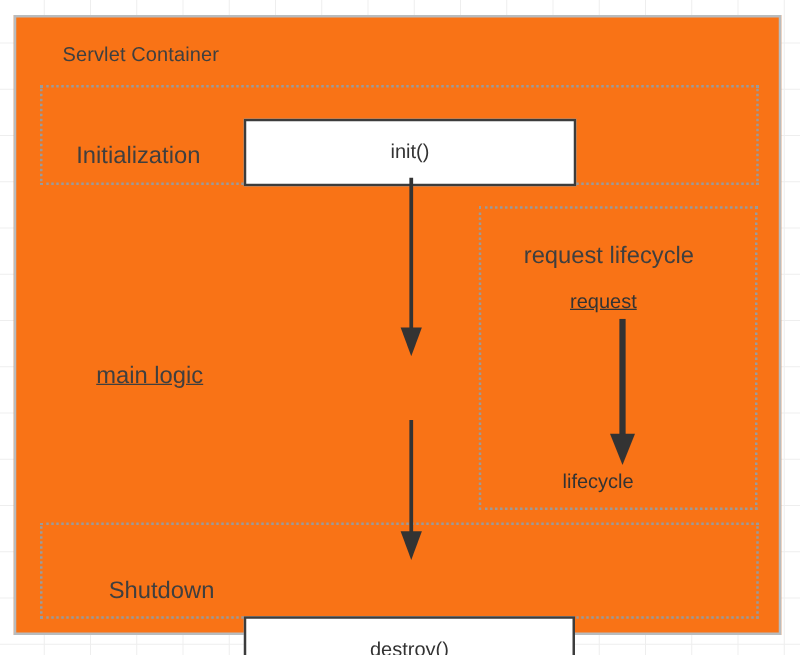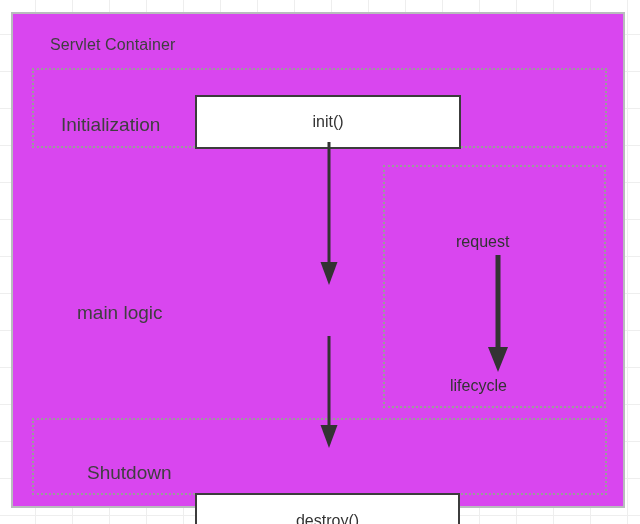--- a/index.html
+++ b/index.html
@@ -30,21 +30,21 @@
     z-index: 0;
   }
 
   
   #servlet-container {
     position: absolute;
     left: 11px;  top: 12px;
     width: 614px; height: 496px;
     box-sizing: border-box;
     border: 2px solid #b9bcbe;
-    background: #d946ef;
+    background: #f97316;
     z-index: 1;
   }
 
   #container-title {
     position: absolute;
     left: 37px; top: 22px;
     font-size: 16px;
     letter-spacing: .1px;
     color: #3f3f3f;
     white-space: nowrap;
@@ -61,21 +61,21 @@
   #section-shutdown       { left: 19px; top: 404px; width: 575px; height: 77px; }
   #section-request-lifecycle { left: 370px; top: 151px; width: 223px; height: 243px; }
 
   .section-label {
     position: absolute;
     font-size: 19px;
     color: #3f3f3f;
     white-space: nowrap;
   }
   #label-initialization { left: 48px;  top: 100px; }
-  #label-main-logic     { left: 64px;  top: 288px; }
+  #label-main-logic     { left: 64px;  top: 276px; text-decoration: underline; }
   #label-shutdown       { left: 74px;  top: 448px; }
   #label-request-lifecycle { left: 406px; top: 180px; }
 
   
   .method-box {
     position: absolute;
     box-sizing: border-box;
     border: 2.5px solid #3c3c3c;
     background: #ffffff;
     display: flex;
@@ -96,41 +96,42 @@
   #arrow-request-response   { left: 468px; top: 241px; z-index: 6; }
 
   
   .flow-label {
     position: absolute;
     font-size: 16px;
     color: #333333;
     white-space: nowrap;
     z-index: 6;
   }
-  #label-request  { left: 443px; top: 219px; }
+  #label-request  { left: 443px; top: 219px; text-decoration: underline; }
   #label-response { left: 437px; top: 363px; }
 </style>
 </head>
 <body>
 
 <div id="grid-background"></div>
 
 <div id="servlet-container">
 
   <span id="container-title">Servlet Container</span>
 
   <div id="section-initialization" class="dotted-section"></div>
   <span id="label-initialization" class="section-label">Initialization</span>
 
   <span id="label-main-logic" class="section-label">main logic</span>
 
   <div id="section-shutdown" class="dotted-section"></div>
   <span id="label-shutdown" class="section-label">Shutdown</span>
 
   <div id="section-request-lifecycle" class="dotted-section"></div>
+  <span id="label-request-lifecycle" class="section-label">request lifecycle</span>
 
   <div id="box-init" class="method-box">
     <span>init()</span>
   </div>
 
 
   <div id="box-destroy" class="method-box">
     <span>destroy()</span>
   </div>
 

